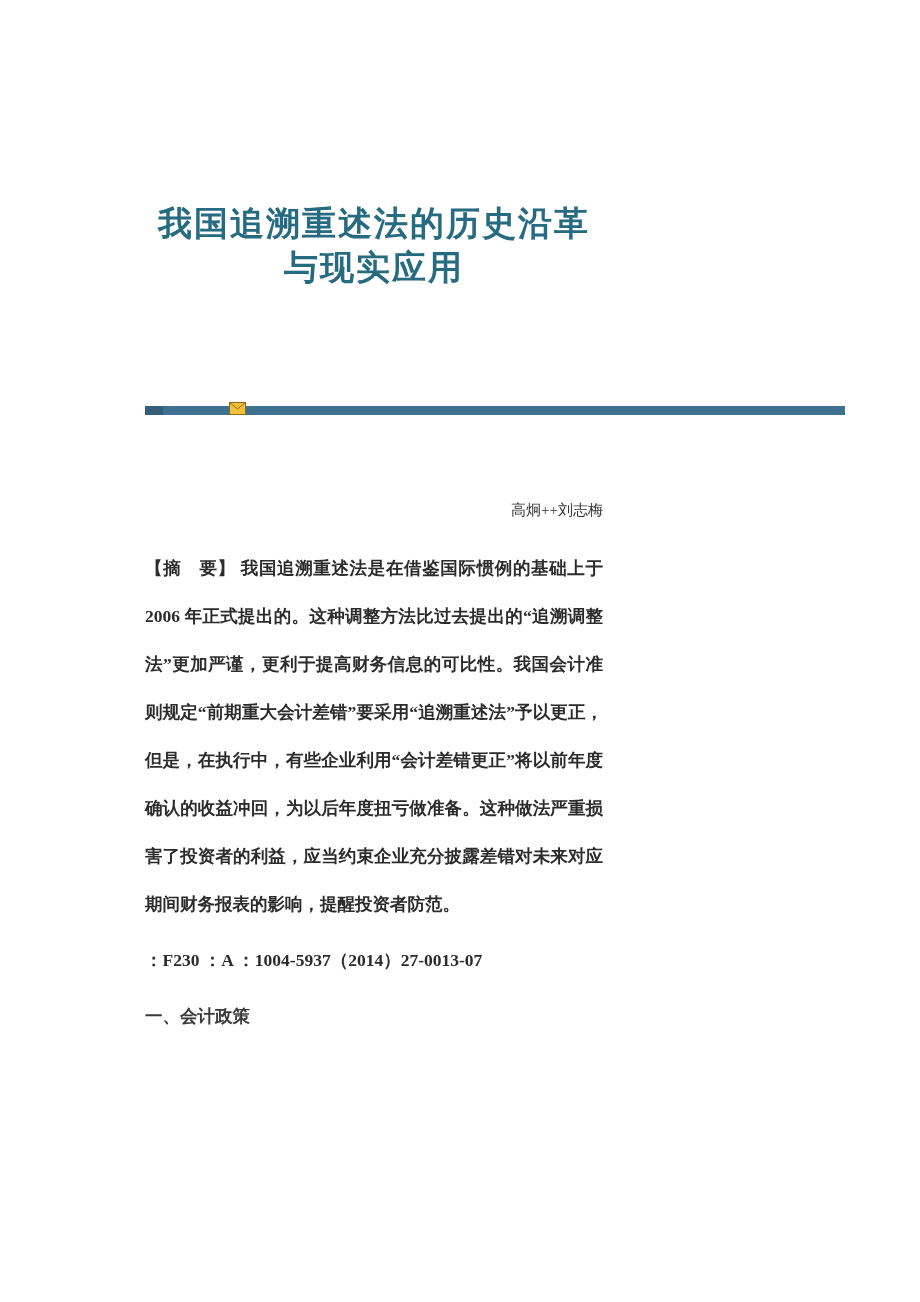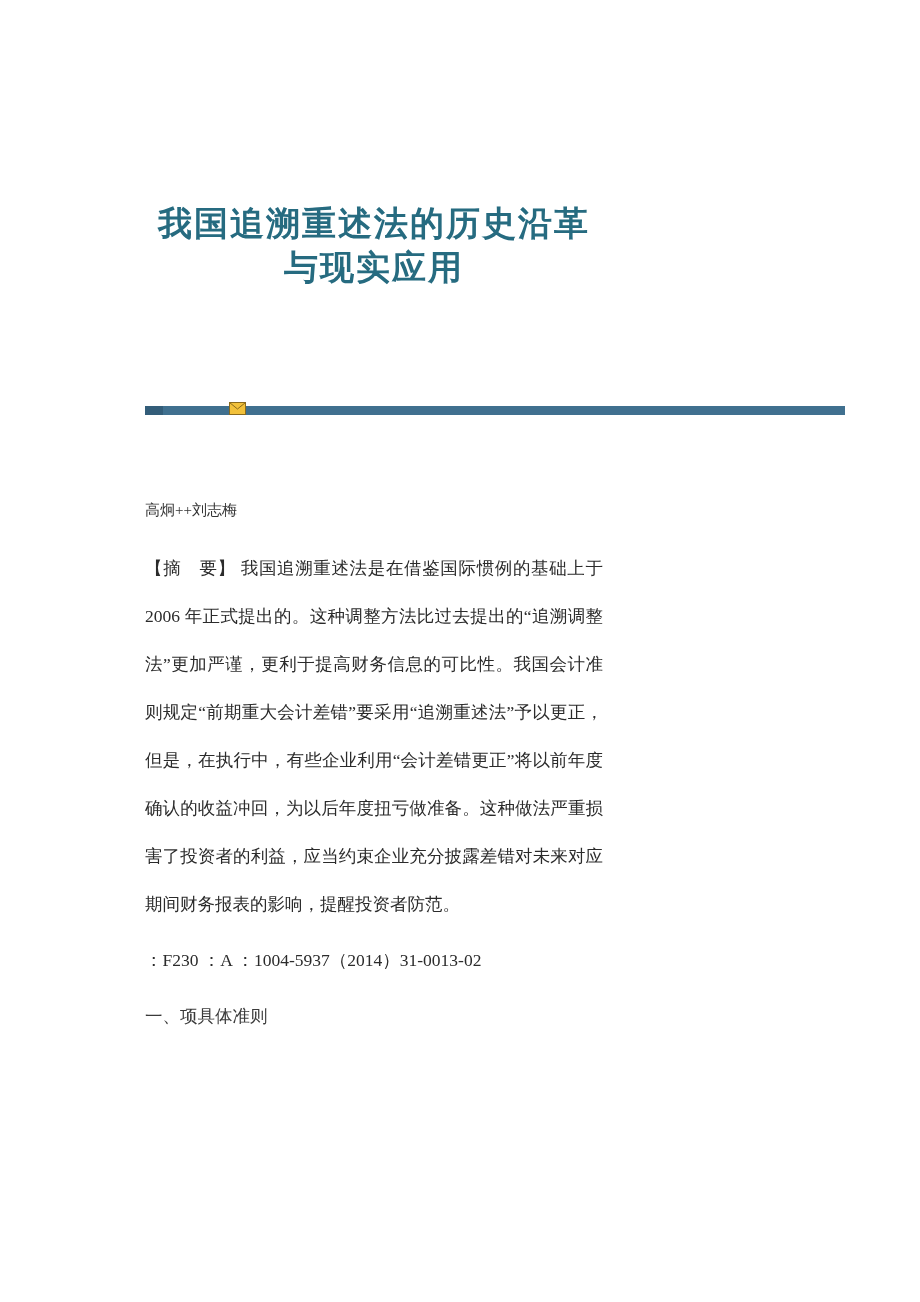--- a/index.html
+++ b/index.html
@@ -52,23 +52,25 @@
     left: 84px;
     top: -4px;
     width: 17px;
     height: 13px;
     display: block;
   }
   .author-line {
     margin-top: 86px;
     font-size: 15px;
     color: #333333;
+    text-align: right;
   }
   .content {
     margin-top: 24px;
+    font-weight: bold;
   }
   .para {
     margin: 0;
     font-size: 17.5px;
     line-height: 48px;
     text-align: justify;
     color: #2b2b2b;
   }
   .para + .para {
     margin-top: 8px;
@@ -92,20 +94,20 @@
     </svg>
   </div>
 
   <div class="author-line">高炯++刘志梅</div>
 
   <div class="content">
 
     <p class="para">【摘　要】 我国追溯重述法是在借鉴国际惯例的基础上于 2006 年正式提出的。这种调整方法比过去提出的“追溯调整法”更加严谨，更利于提高财务信息的可比性。我国会计准则规定“前期重大会计差错”要采用“追溯重述法”予以更正，但是，在执行中，有些企业利用“会计差错更正”将以前年度确认的收益冲回，为以后年度扭亏做准备。这种做法严重损害了投资者的利益，应当约束企业充分披露差错对未来对应期间财务报表的影响，提醒投资者防范。</p>
 
 
-    <p class="para">：F230 ：A ：1004-5937（2014）31-0013-02</p>
+    <p class="para">：F230 ：A ：1004-5937（2014）27-0013-07</p>
 
-    <p class="para section-heading">一、项具体准则</p>
+    <p class="para section-heading">一、会计政策</p>
 
 
   </div>
 
 </div>
 
 </body></html>

